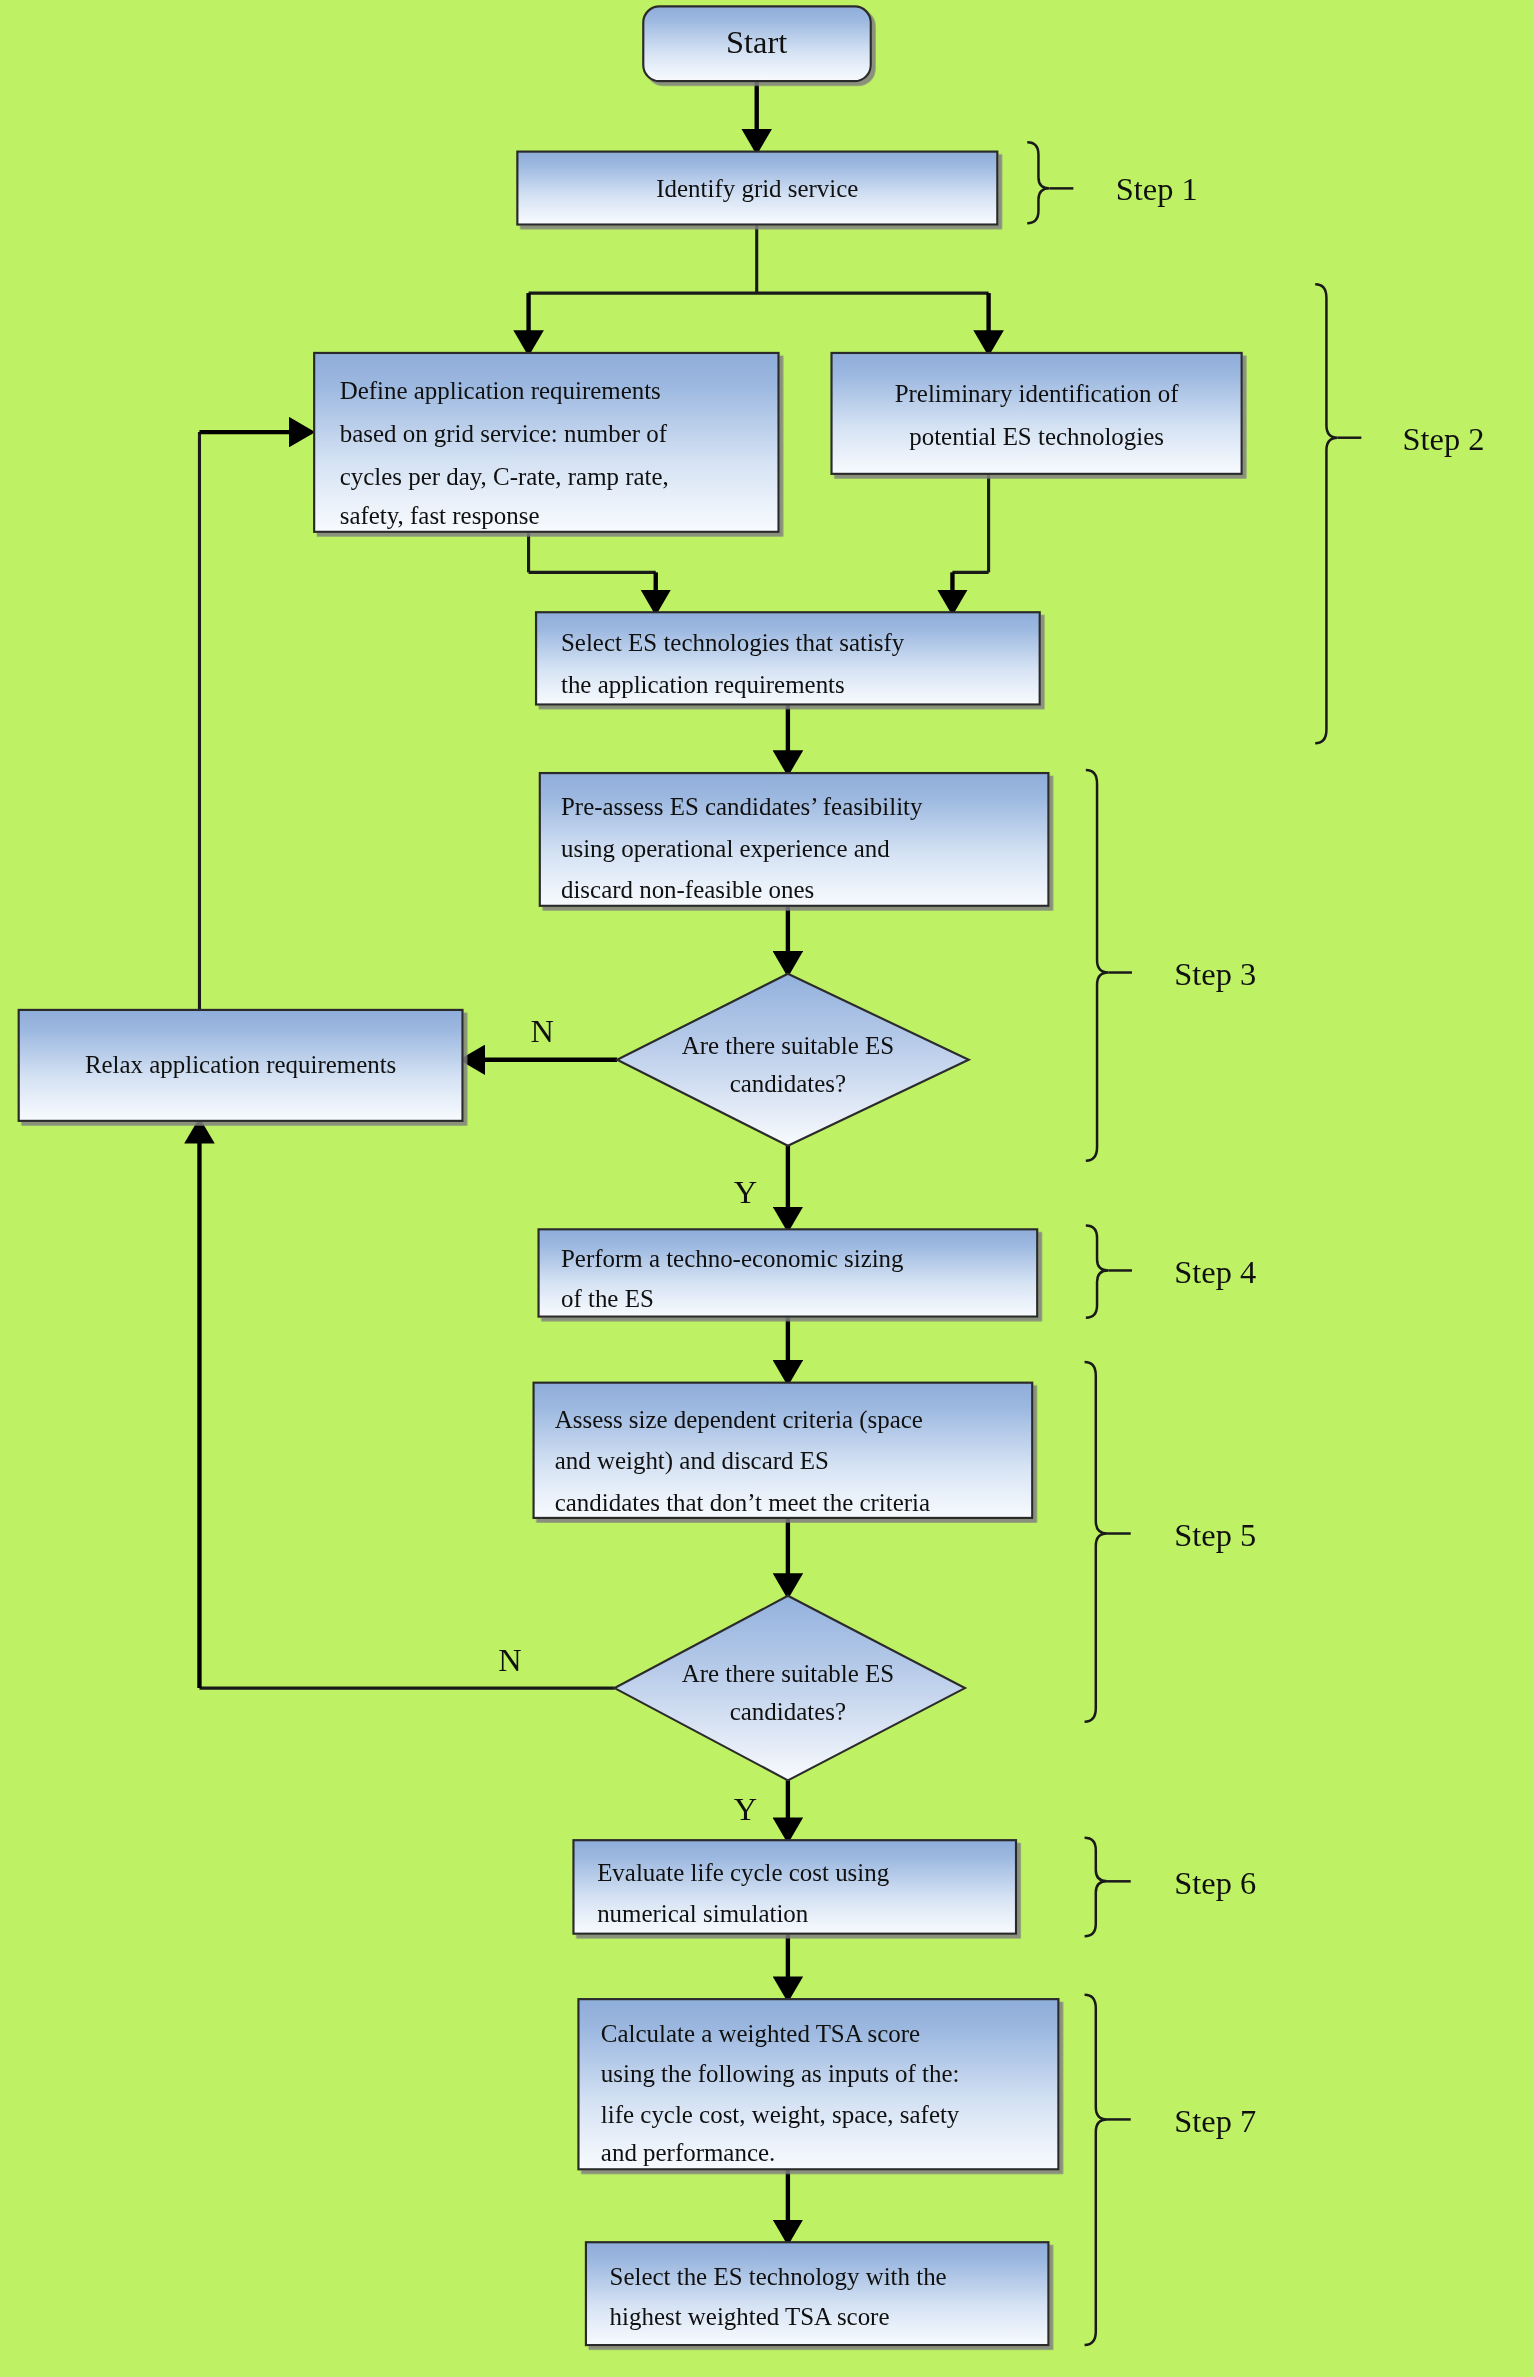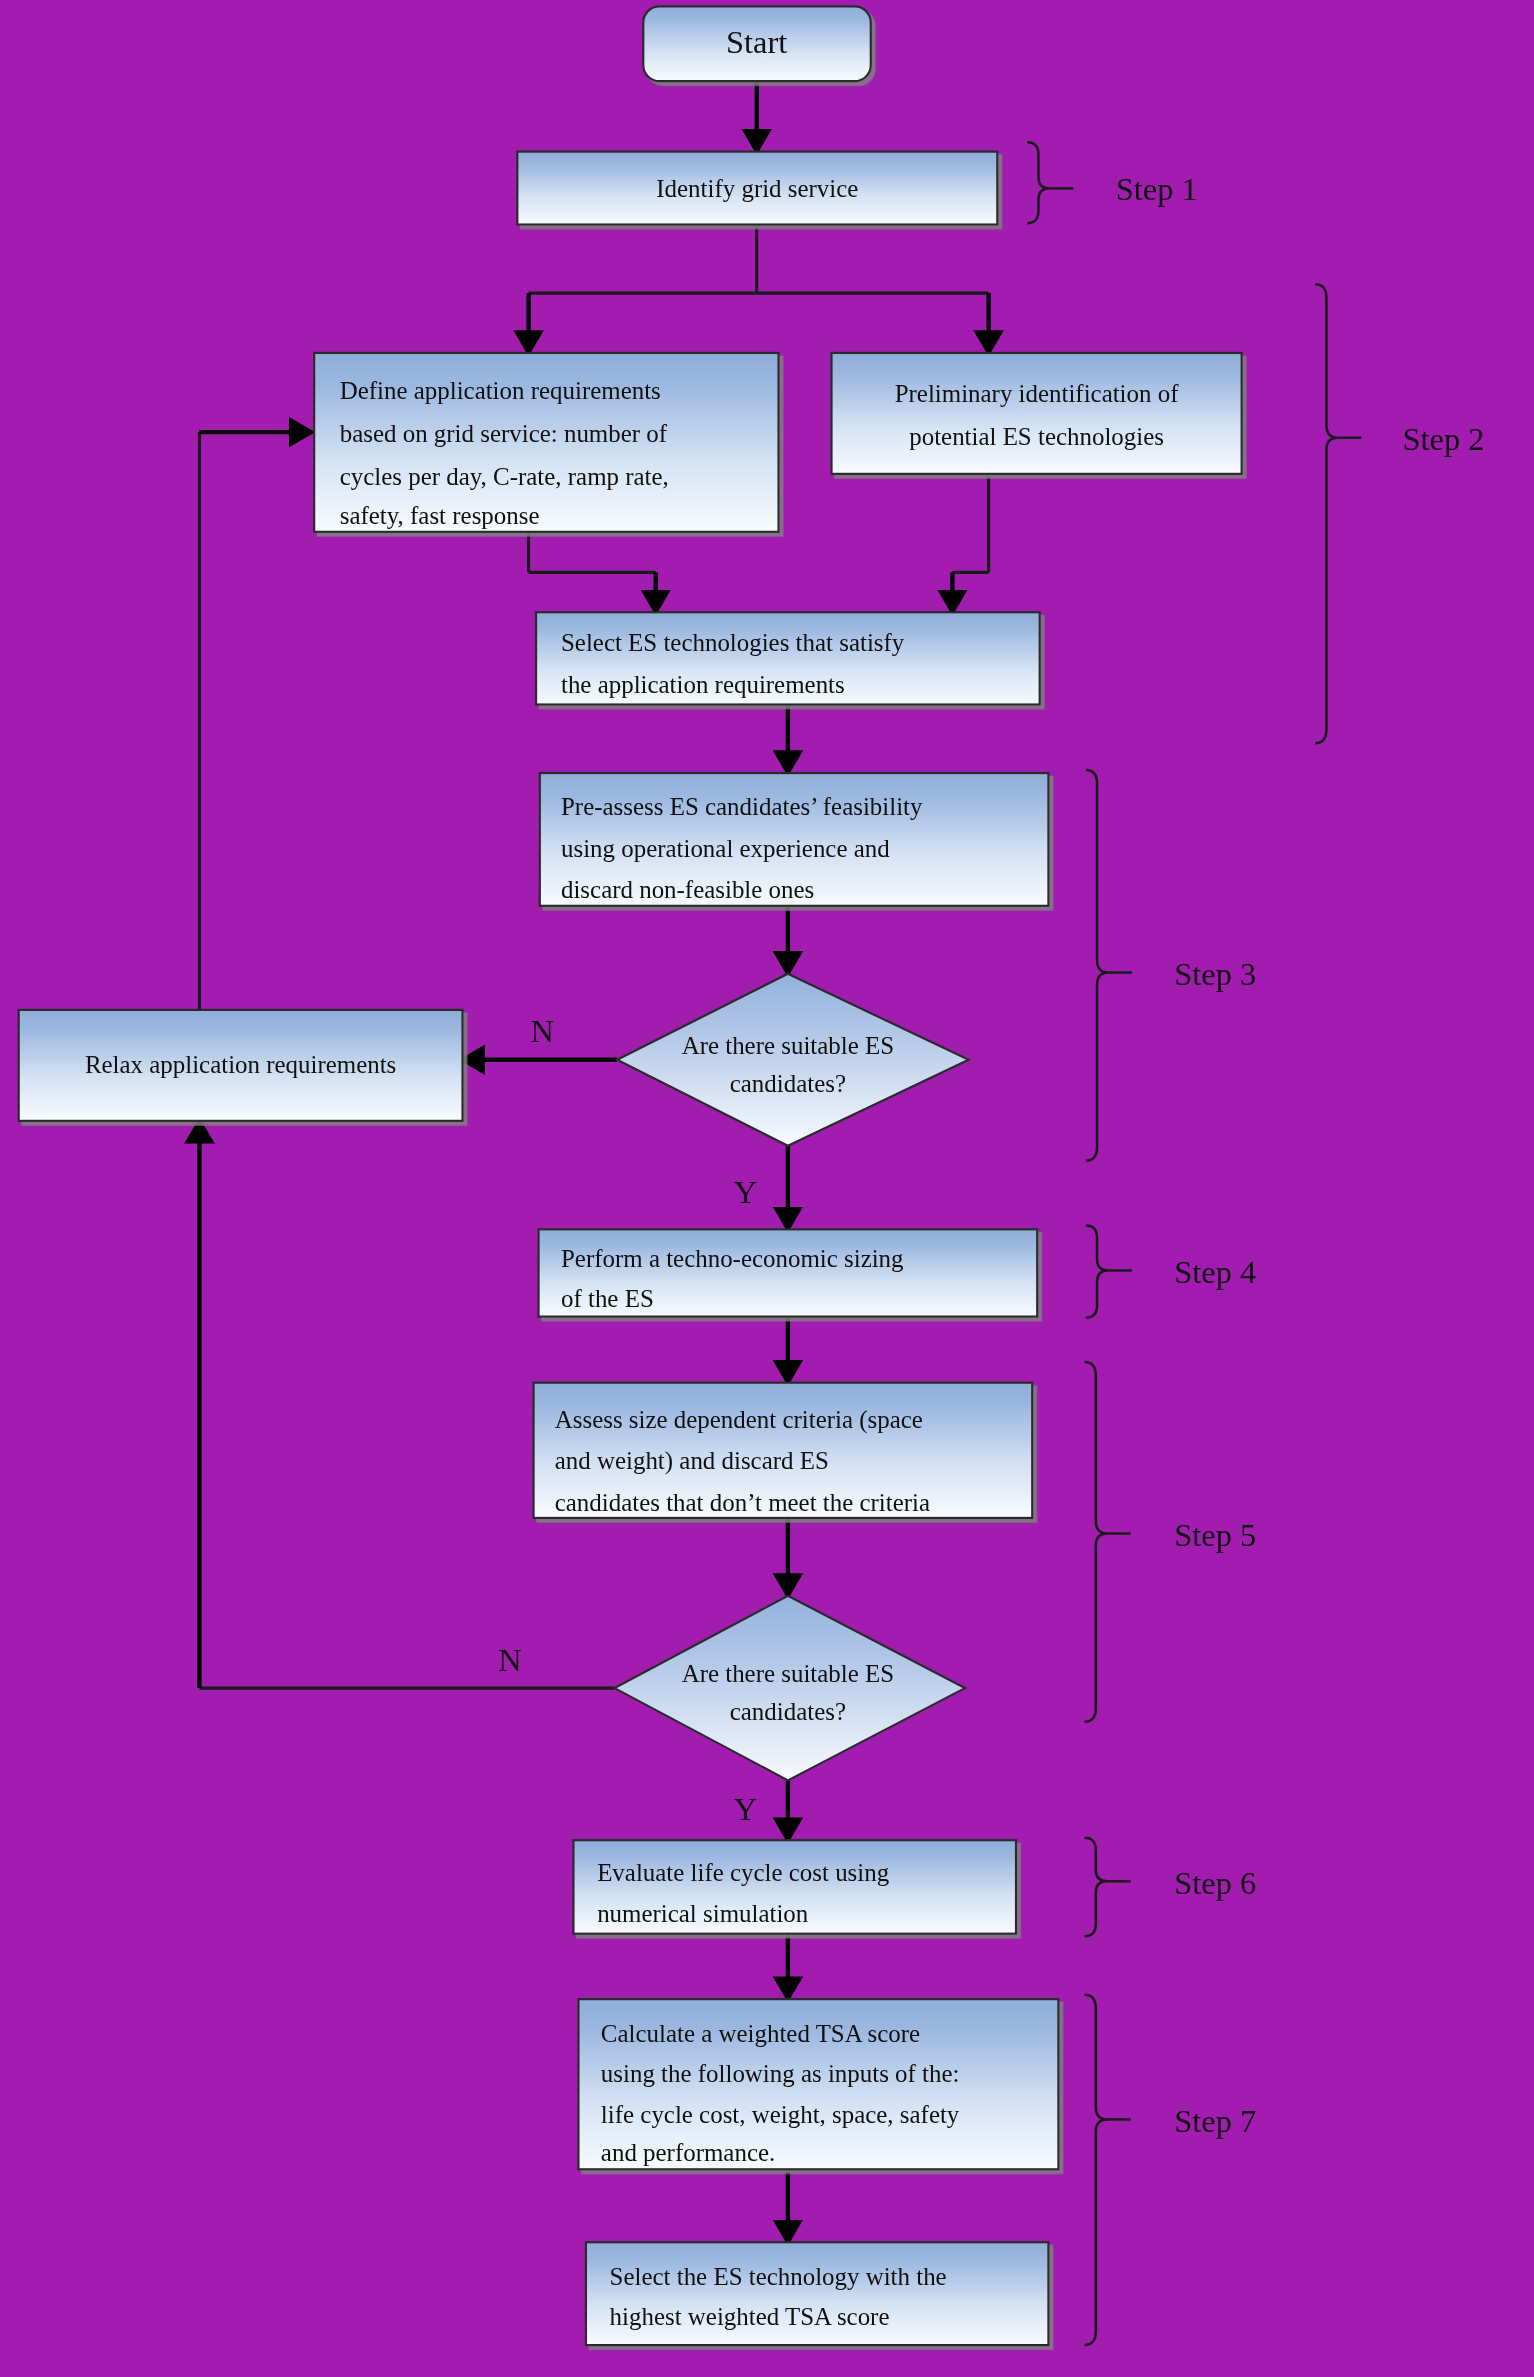--- a/index.html
+++ b/index.html
@@ -4,21 +4,21 @@
 <style>
   html, body {
     margin: 0;
     padding: 0;
     background: #ffffff;
   }
   #page {
     position: relative;
     width: 1534px;
     height: 2377px;
-    background: #a21caf;
+    background: #bef264;
     font-family: "Liberation Serif", "DejaVu Serif", serif;
     overflow: hidden;
   }
   svg.canvas {
     position: absolute;
     top: 0; left: 0;
     width: 1534px;
     height: 2377px;
   }
   .node-text {

